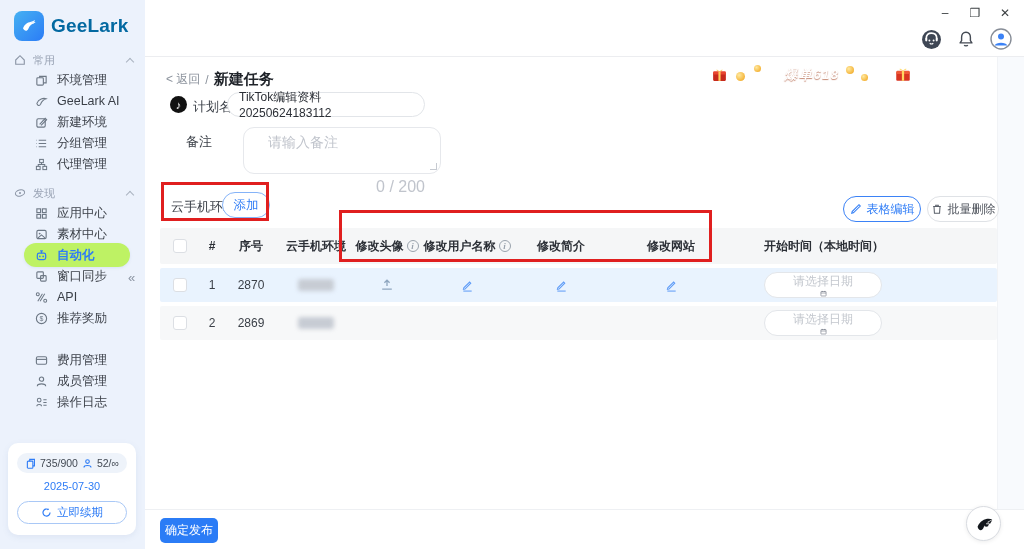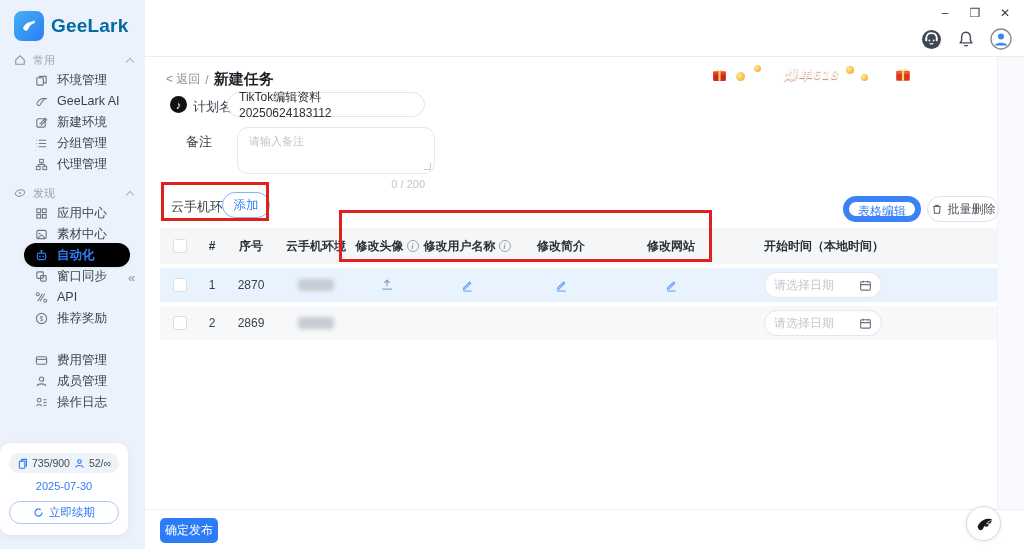--- a/index.html
+++ b/index.html
@@ -13,26 +13,26 @@
   .logo-mark { width:30px; height:30px; border-radius:8px; background:linear-gradient(135deg,#46b1f2,#2b7cf6);
     display:flex; align-items:center; justify-content:center; }
   .logo-text { font-size:19px; font-weight:bold; color:#0369a1; letter-spacing:.2px; }
   .sec { position:absolute; left:14px; right:12px; height:20px; display:flex; align-items:center; gap:7px;
     color:#98a2b3; font-size:11px; cursor:default; }
   .sec .chev { margin-left:auto; width:6px; height:6px; border-top:1.5px solid #aab3c0;
     border-right:1.5px solid #aab3c0; transform:rotate(-45deg); margin-top:3px; }
   .item { position:absolute; left:24px; width:106px; height:20px; display:flex; align-items:center; gap:9px;
     font-size:12.5px; color:#3a3f47; padding-left:10px; }
   .item .ic { width:14px; height:14px; display:flex; align-items:center; justify-content:center; color:#6d7885; }
-  .item.active { background:#000000; border-radius:12px; height:24px; color:#2e7cf6; font-weight:bold;
+  .item.active { background:#bef264; border-radius:12px; height:24px; color:#2e7cf6; font-weight:bold;
     box-shadow:0 1px 3px rgba(80,120,200,.12); }
   .item.active .ic { color:#2e7cf6; }
   .collapse { position:absolute; left:128px; top:270px; color:#8a93a1; font-size:13px; }
 
-  .usage-card { position:absolute; left:0; top:443px; width:128px; height:92px; background:#fff;
+  .usage-card { position:absolute; left:8px; top:443px; width:128px; height:92px; background:#fff;
     border-radius:10px; box-shadow:0 2px 6px rgba(90,120,170,.10); }
   .usage-pill { position:absolute; left:9px; top:10px; width:110px; height:20px; background:#eef3fa;
     border-radius:10px; display:flex; align-items:center; justify-content:center; gap:4px;
     font-size:10.5px; color:#434a54; }
   .usage-pill svg { flex:none; }
   .usage-date { position:absolute; left:0; top:37px; width:100%; text-align:center;
     color:#2e7cf6; font-size:11px; }
   .renew-btn { position:absolute; left:9px; top:58px; width:110px; height:23px; border:1px solid #a9c8f6;
     border-radius:12px; background:#fff; color:#2e7cf6; font-size:11.5px; display:flex;
     align-items:center; justify-content:center; gap:5px; cursor:pointer; }
@@ -67,55 +67,55 @@
   .crumb .title { font-size:15px; font-weight:bold; color:#1f2329; }
 
   .form-label { font-size:13px; color:#3a3f47; }
   .tiktok-ic { position:absolute; left:25px; top:39px; width:17px; height:17px; background:#111;
     border-radius:50%; color:#fff; font-size:11px; display:flex; align-items:center; justify-content:center; }
   .plan-label { position:absolute; left:48px; top:41px; }
   .plan-input { position:absolute; left:82px; top:35px; width:198px; height:25px; border:1px solid #e2e5e9;
     border-radius:13px; font-size:12px; color:#2b2f36; padding:0 11px; display:flex; align-items:center;
     background:#fff; }
   .notes-label { position:absolute; left:41px; top:76px; }
-  .notes-area { position:absolute; left:92px; top:70px; width:198px; height:47px; border:1px solid #e6e8ec;
-    border-radius:11px; font-size:11px; color:#c0c4cc; padding:6px 11px; background:#fff; }
+  .notes-area { position:absolute; left:98px; top:70px; width:198px; height:47px; border:1px solid #e6e8ec;
+    border-radius:11px; font-size:14px; color:#c0c4cc; padding:6px 24px; background:#fff; }
   .resize-h { position:absolute; right:3px; bottom:3px; width:7px; height:7px;
     border-right:1.5px solid #c6cad1; border-bottom:1.5px solid #c6cad1; }
   .notes-count { position:absolute; left:82px; top:121px; width:198px; text-align:right;
-    font-size:11px; color:#c0c4cc; }
+    font-size:16px; color:#c0c4cc; }
 
   .env-label { position:absolute; left:26px; top:141px; }
   .add-btn { position:absolute; left:77px; top:135px; width:48px; height:26px; border:1px solid #85b3f8;
     border-radius:13px; background:#fff; color:#2e7cf6; font-size:12.5px; display:flex; align-items:center;
     justify-content:center; cursor:pointer; }
   .tbl-edit-btn, .bulk-del-btn { position:absolute; top:139px; height:26px; border-radius:13px;
     background:#fff; font-size:12px; display:flex; align-items:center; justify-content:center; gap:5px;
     cursor:pointer; }
-  .tbl-edit-btn { left:698px; width:78px; border:6px solid #3b82f6; color:#2e7cf6;flex-direction:column; }
+  .tbl-edit-btn { left:698px; width:78px; border:1px solid #3b82f6; color:#2e7cf6; }
   .bulk-del-btn { left:782px; width:72px; border:1px solid #dfe2e6; color:#4a4f58; }
 
   
   .tbl { position:absolute; left:15px; top:171px; width:837px; }
   .trow { display:grid; grid-template-columns:40px 24px 54px 76px 66px 94px 94px 126px 190px 1fr;
     align-items:center; }
   .thead { height:36px; background:#f5f6f7; border-radius:2px; font-size:12px; font-weight:bold; color:#2b2f36; }
   .cell { display:flex; align-items:center; justify-content:center; gap:3px; }
   .cell.time { justify-content:flex-start; padding-left:30px; }
   .row { height:34px; margin-top:4px; border-radius:2px; font-size:12px; color:#3a3f47; }
   .row.sel { background:#e9f3fe; }
   .row.alt { background:#f7f8f9; }
   .cb { width:14px; height:14px; background:#fff; border:1px solid #dcdfe4; border-radius:3px; cursor:pointer; }
   .blurblob { width:36px; height:12px; border-radius:3px; background:#c7ccd4; filter:blur(2px); }
   .info-i { width:12px; height:12px; border:1px solid #9aa3ad; border-radius:50%; color:#9aa3ad;
     font-size:9px; display:inline-flex; align-items:center; justify-content:center; font-style:italic;
     font-family:"Liberation Serif",serif; }
   .icon-btn { cursor:pointer; display:flex; align-items:center; }
   .date-pick { width:118px; height:26px; border:1px solid #e3e6ea; border-radius:13px; background:#fff;
-    display:flex; align-items:center; justify-content:space-between; padding:0 9px; cursor:pointer; }
+    display:flex; align-items:center; justify-content:space-between; padding:0 9px; cursor:pointer;flex-direction:column; }
   .date-pick .ph { font-size:12px; color:#c3c7ce; }
 
   
   .footer { position:absolute; left:145px; top:509px; width:879px; height:40px; background:#fff;
     border-top:1px solid #eef0f3; }
   .submit-btn { position:absolute; left:15px; top:8px; width:58px; height:25px; background:#2b7cf6;
     border:none; border-radius:5px; color:#fff; font-size:12px; cursor:pointer; }
   .float-logo { position:absolute; left:966px; top:506px; width:35px; height:35px; border-radius:50%;
     background:#fff; border:1px solid #d9dce1; display:flex; align-items:center; justify-content:center;
     cursor:pointer; box-shadow:0 1px 4px rgba(0,0,0,.08); }

